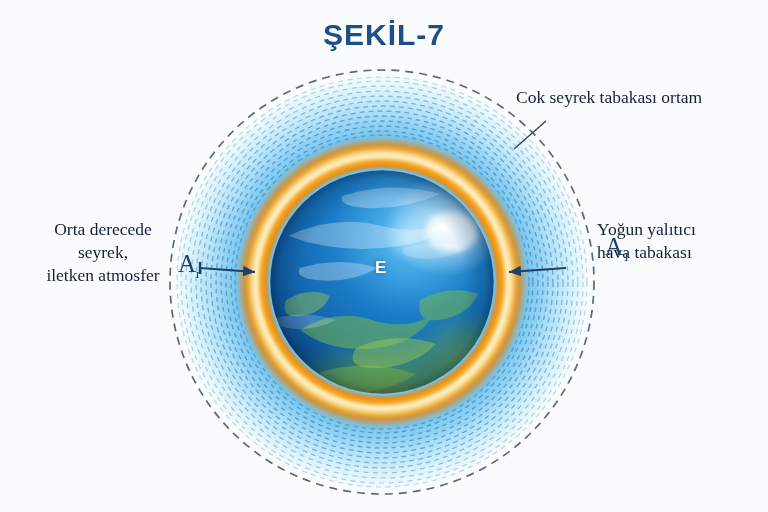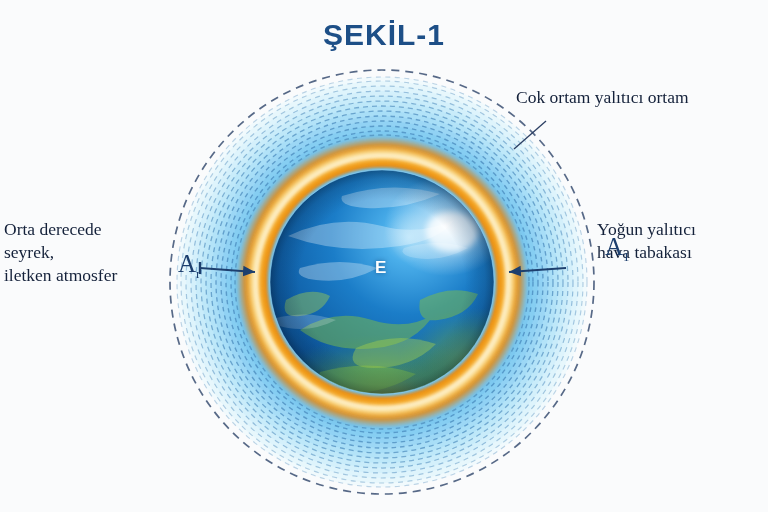--- a/index.html
+++ b/index.html
@@ -41,24 +41,24 @@
     line-height: 1.32;
     white-space: pre-line;
     user-select: none;
   }
   #label-outer {
     left: 516px;
     top: 86px;
     text-align: left;
   }
   #label-left {
-    left: 4px;
+    left: 18px;
     top: 218px;
     width: 170px;
-    text-align: left;
+    text-align: center;
   }
   #label-right {
     left: 597px;
     top: 218px;
     width: 175px;
     text-align: left;
   }
   .marker {
     position: absolute;
     font-family: "Liberation Serif", serif;
@@ -229,23 +229,23 @@
   </g>
 
   <g>
     <line x1="546" y1="121" x2="514" y2="149" stroke="#2c3f63" stroke-width="1.3"></line>
     <line x1="200" y1="268" x2="255" y2="272" stroke="#1d3f6e" stroke-width="1.9" marker-end="url(#arrowR)"></line>
     <line x1="200" y1="262" x2="200" y2="274" stroke="#1d3f6e" stroke-width="2.4"></line>
     <line x1="566" y1="268" x2="509" y2="272" stroke="#1d3f6e" stroke-width="1.9" marker-end="url(#arrowR)"></line>
   </g>
 </svg>
 
-<div class="title">ŞEKİL-1</div>
-
-<div class="label" id="label-outer">Cok ortam yalıtıcı ortam</div>
+<div class="title">ŞEKİL-7</div>
+
+<div class="label" id="label-outer">Cok seyrek tabakası ortam</div>
 
 <div class="label" id="label-left">Orta derecede
 seyrek,
 iletken atmosfer</div>
 
 <div class="label" id="label-right">Yoğun yalıtıcı
 hava tabakası</div>
 
 <div class="marker" id="marker-a2"><span>A</span><sub>r</sub></div>
 

